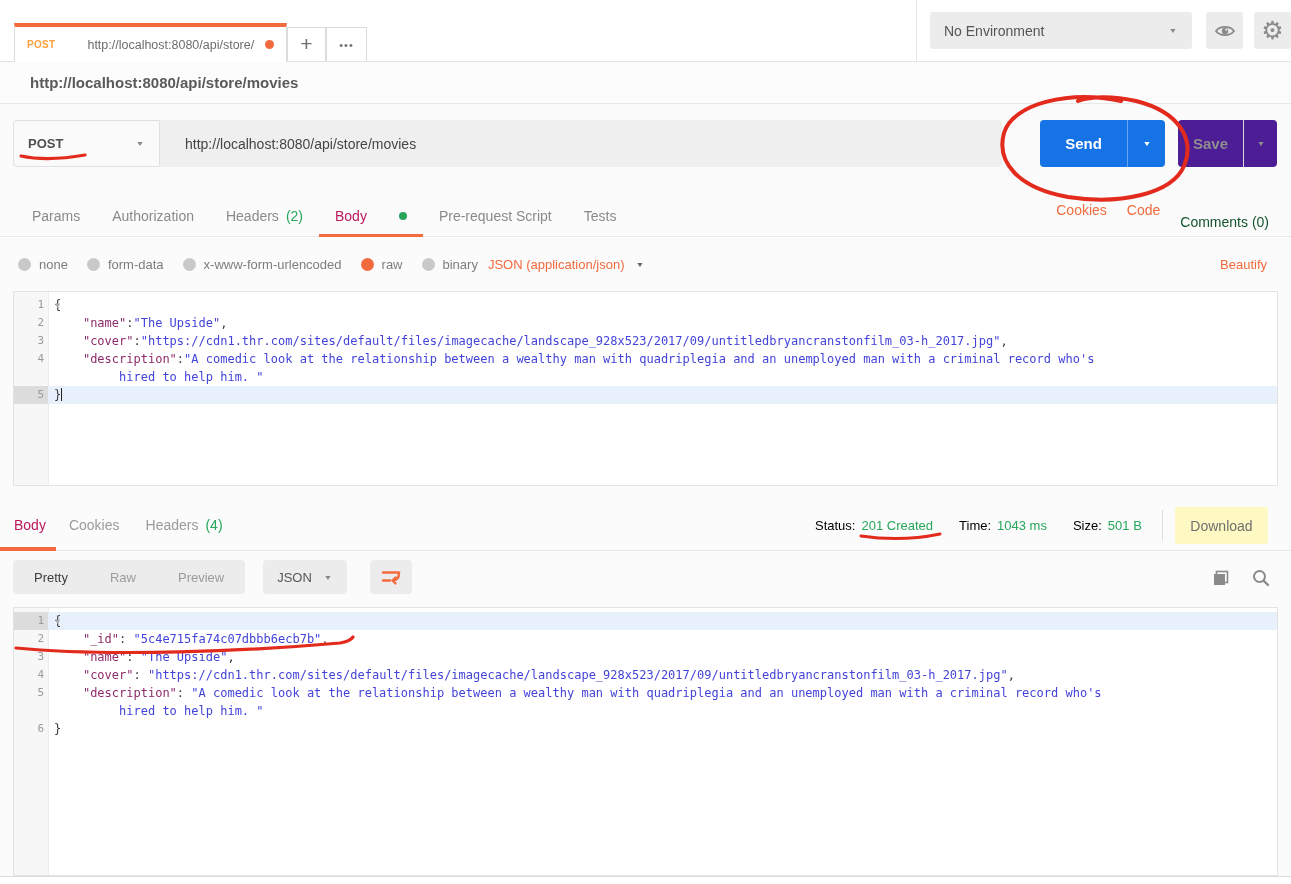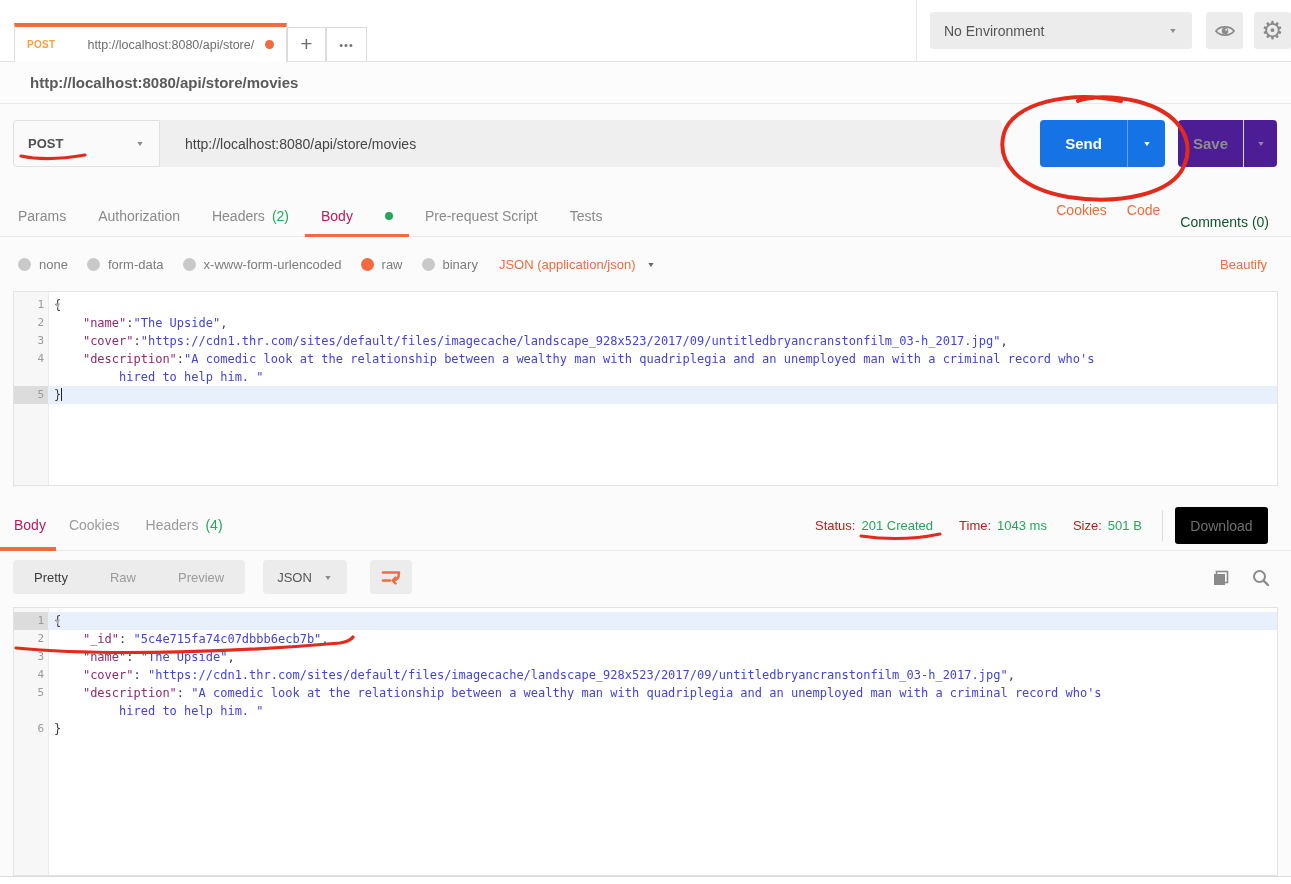--- a/index.html
+++ b/index.html
@@ -48,32 +48,32 @@
   .send-caret{flex:1;border-left:1px solid rgba(255,255,255,.35);display:flex;align-items:center;justify-content:center;}
   .send-caret .caret{color:#fff;transform:scale(.9,.7);}
   .save-btn{position:absolute;left:1178px;top:120px;width:99px;height:47px;background:#4c1d95;border-radius:4px;
             display:flex;color:#8e8e8e;}
   .save-main{width:65px;display:flex;align-items:center;justify-content:center;font-size:15px;font-weight:bold;}
   .save-caret{flex:1;border-left:1px solid #d8d8d8;display:flex;align-items:center;justify-content:center;}
   .save-caret .caret{color:#8e8e8e;transform:scale(.9,.7);}
 
   
   .req-tabs{position:absolute;left:0;top:196px;width:100%;height:41px;border-bottom:1px solid #e8e8e8;
-            display:flex;align-items:center;font-size:14px;color:#8a8a8a;padding-left:2px;box-sizing:border-box;}
+            display:flex;align-items:center;font-size:14px;color:#8a8a8a;padding-left:16px;box-sizing:border-box;}
   .tab-item{padding:0 16px;height:100%;display:flex;align-items:center;gap:7px;position:relative;cursor:default;}
   .tab-item.active{color:#be185d;gap:32px;}
   .tab-item.active::after{content:"";position:absolute;left:0;right:0;bottom:-1px;height:3px;background:#f26b3e;}
   .count{color:#26a65b;}
   .bodydot{width:8px;height:8px;border-radius:50%;background:#26a65b;}
   .req-links{margin-left:auto;display:flex;gap:20px;padding-right:22px;color:#f26b3e;}
   .req-links .muted{color:#14532d;margin-top:12px;}
 
   
   .body-type{position:absolute;left:0;top:237px;width:100%;height:54px;display:flex;align-items:center;
-             padding-left:18px;box-sizing:border-box;font-size:13px;color:#7d7d7d;gap:19px;}
+             padding-left:18px;box-sizing:border-box;font-size:13px;color:#7d7d7d;gap:8px;}
   .bt-item{display:flex;align-items:center;gap:8px;}
   .radio{width:13px;height:13px;border-radius:50%;background:#c9c9c9;flex:none;}
   .radio.sel{background:#f26b3e;}
   .ctype{color:#f26b3e;display:flex;gap:11px;align-items:center;margin-left:2px;}
   .ctype .caret{color:#666;transform:scale(.9,.7);}
   .beautify{position:absolute;right:24px;top:0;height:100%;display:flex;align-items:center;color:#f26b3e;}
 
   
   .editor{position:absolute;left:13px;width:1265px;background:#fff;border:1px solid #e3e3e3;box-sizing:border-box;overflow:hidden;}
   #editor-req{top:291px;height:195px;}
@@ -91,23 +91,23 @@
 
   
   .resp-header{position:absolute;left:0;top:500px;width:100%;height:51px;border-bottom:1px solid #e8e8e8;
                font-size:14px;color:#9b9b9b;box-sizing:border-box;}
   .resp-tabs{display:flex;height:100%;align-items:center;}
   .resp-tabs .tab-item{padding:0 13px;}
   .resp-tabs .tab-item:first-child{padding-left:14px;padding-right:10px;}
   .resp-tabs .tab-item.active::after{height:4px;}
   .status-cluster{position:absolute;left:815px;top:0;height:100%;display:flex;align-items:center;gap:26px;font-size:13px;}
   .stat{display:flex;align-items:center;}
-  .stat .lab{color:#b91c1c;} .stat .val{color:#26a65b;margin-left:6px;}
+  .stat .lab{color:#000000;} .stat .val{color:#26a65b;margin-left:6px;}
   .vdiv{position:absolute;left:1162px;top:10px;height:31px;width:1px;background:#dedede;}
-  .download-btn{position:absolute;right:23px;top:7px;width:93px;height:37px;background:#000000;border-radius:3px;
+  .download-btn{position:absolute;right:23px;top:7px;width:93px;height:37px;background:#fef9c3;border-radius:3px;
                 color:#6f6f6f;font-size:14px;display:flex;align-items:center;justify-content:center;}
 
   
   .resp-controls{position:absolute;left:0;top:551px;width:100%;height:56px;}
   .segmented{position:absolute;left:13px;top:9px;height:34px;background:#ececec;border-radius:4px;
              display:flex;align-items:center;font-size:13px;color:#9b9b9b;}
   .seg-item{padding:0 21px;}
   .seg-item.active{color:#3d3d3d;text-align:right;}
   .fmt-btn{position:absolute;left:263px;top:9px;width:84px;height:34px;background:#ececec;border-radius:4px;
            display:flex;align-items:center;justify-content:center;gap:11px;font-size:13px;color:#555;}

